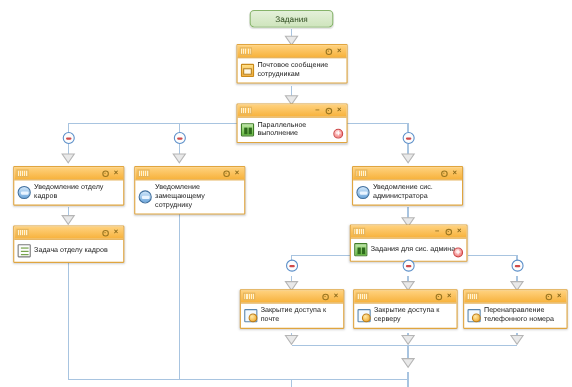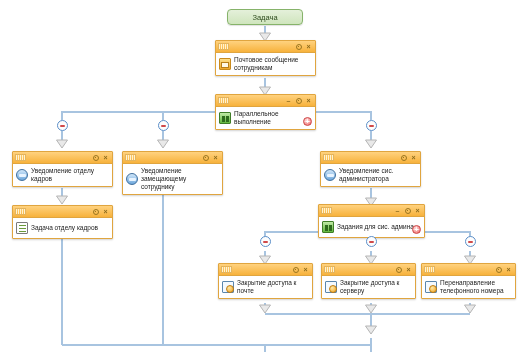--- a/index.html
+++ b/index.html
@@ -198,21 +198,21 @@
       <use href="#ah" x="470" y="256"></use>
       <use href="#ah" x="265" y="305"></use>
       <use href="#ah" x="371" y="305"></use>
       <use href="#ah" x="470" y="305"></use>
       <use href="#ah" x="371" y="326"></use>
       <use href="#ah" x="62" y="228"></use>
     </g>
   </svg>
 
   <div class="node start" style="left:227px;top:9px;">
-    <span>Задача</span>
+    <span>Задания</span>
   </div>
 
   <div class="node box" style="left:215px;top:40px;width:101px;">
     <div class="hdr">
       <span class="grip"></span>
       <span class="hdr-spacer"></span>
       <span class="hbtn">
           <i class="gear"></i>
         </span>
       <span class="hbtn xm">×</span>

